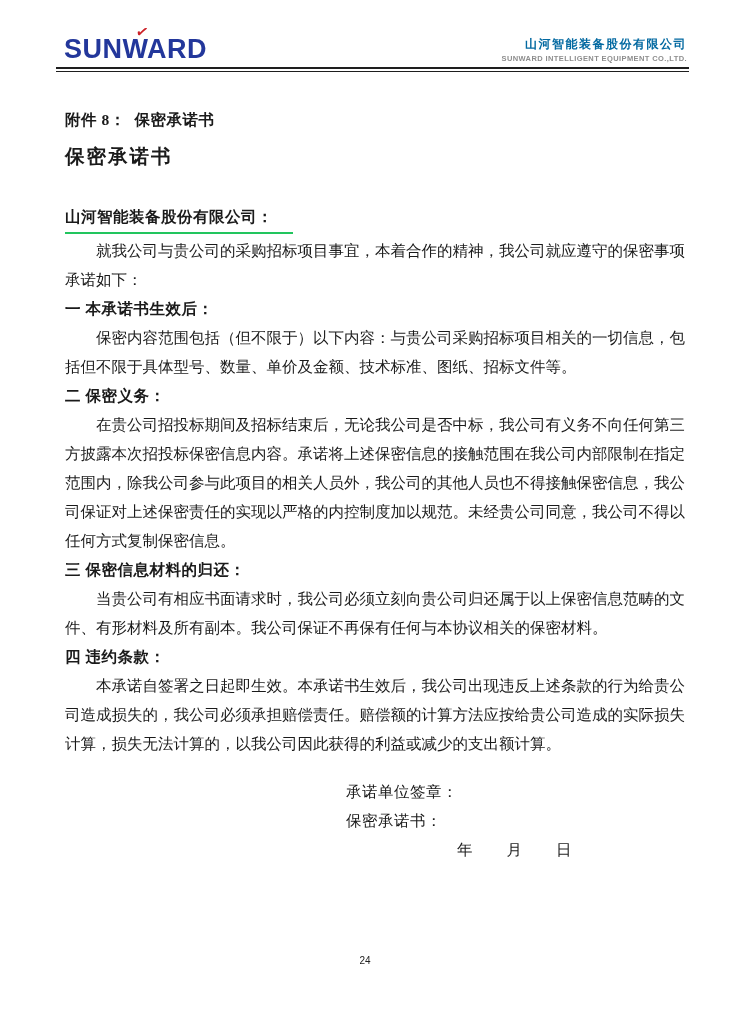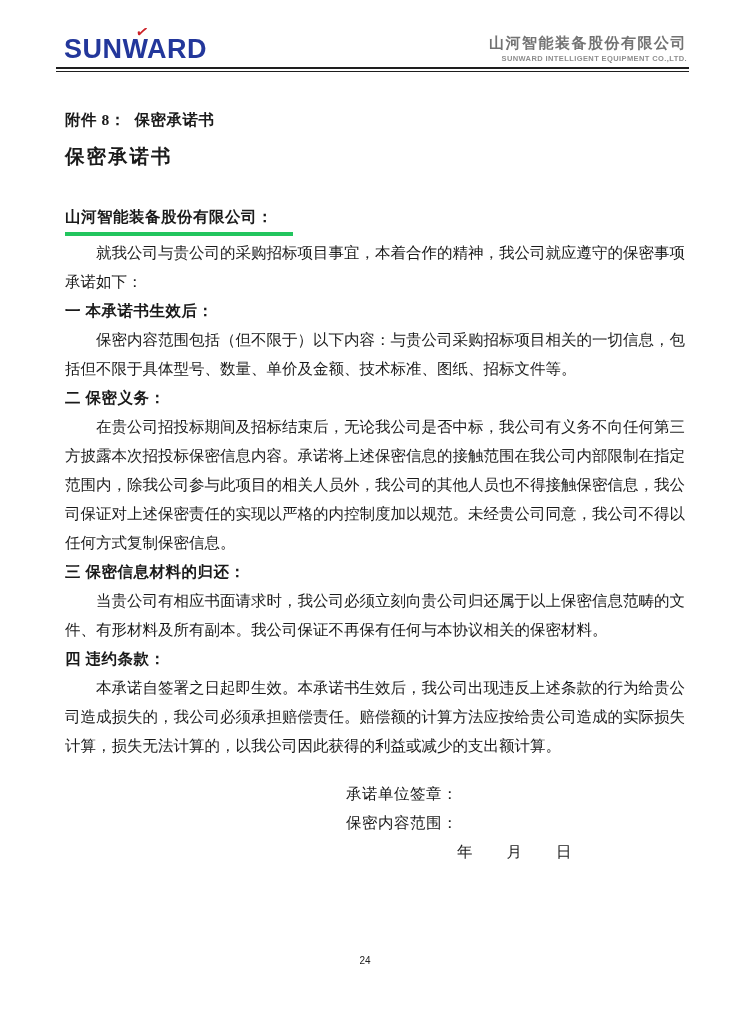--- a/index.html
+++ b/index.html
@@ -38,23 +38,23 @@
     top: -2px;
     left: 72px;
     color: #cc2027;
     font-size: 15px;
     font-weight: 900;
     transform: rotate(12deg);
     line-height: 1;
   }
   .company-block { text-align: right; padding-bottom: 1px; }
   .company-cn {
-    font-size: 15px;
+    font-size: 12px;
     font-weight: 700;
-    color: #737373;
+    color: #0369a1;
     letter-spacing: 1.5px;
     line-height: 1.2;
   }
   .company-en {
     font-family: "Liberation Sans", sans-serif;
     font-size: 7.5px;
     font-weight: 700;
     color: #8d8d8d;
     letter-spacing: 0.4px;
     margin-top: 3px;
@@ -89,21 +89,21 @@
     font-weight: 700;
     font-size: 19.5px;
     letter-spacing: 2px;
     margin-top: 8px;
   }
   .salutation-wrap { margin-top: 31px; }
   .salutation {
     display: inline-block;
     font-weight: 700;
     letter-spacing: 0.5px;
-    border-bottom: 4px solid #22c55e;
+    border-bottom: 2px solid #22c55e;
     padding-right: 20px;
     padding-bottom: 1px;
   }
   .para { text-indent: 2em; margin: 0; }
   .intro { margin-top: 2px; }
   .section-heading {
     font-weight: 700;
     letter-spacing: 0.5px;
     margin: 0;
   }
@@ -167,21 +167,21 @@
       <p class="para">当贵公司有相应书面请求时，我公司必须立刻向贵公司归还属于以上保密信息范畴的文件、有形材料及所有副本。我公司保证不再保有任何与本协议相关的保密材料。</p>
     </div>
 
     <div class="section">
       <p class="section-heading">四 违约条款：</p>
       <p class="para">本承诺自签署之日起即生效。本承诺书生效后，我公司出现违反上述条款的行为给贵公司造成损失的，我公司必须承担赔偿责任。赔偿额的计算方法应按给贵公司造成的实际损失计算，损失无法计算的，以我公司因此获得的利益或减少的支出额计算。</p>
     </div>
 
     <div class="signature">
       <div class="sig-line">承诺单位签章：</div>
-      <div class="sig-line">保密内容范围：</div>
+      <div class="sig-line">保密承诺书：</div>
       <div class="sig-date">年　　月　　日</div>
     </div>
 
   </div>
 
   <div class="page-number">24</div>
 
 </div>
 
 </body></html>

